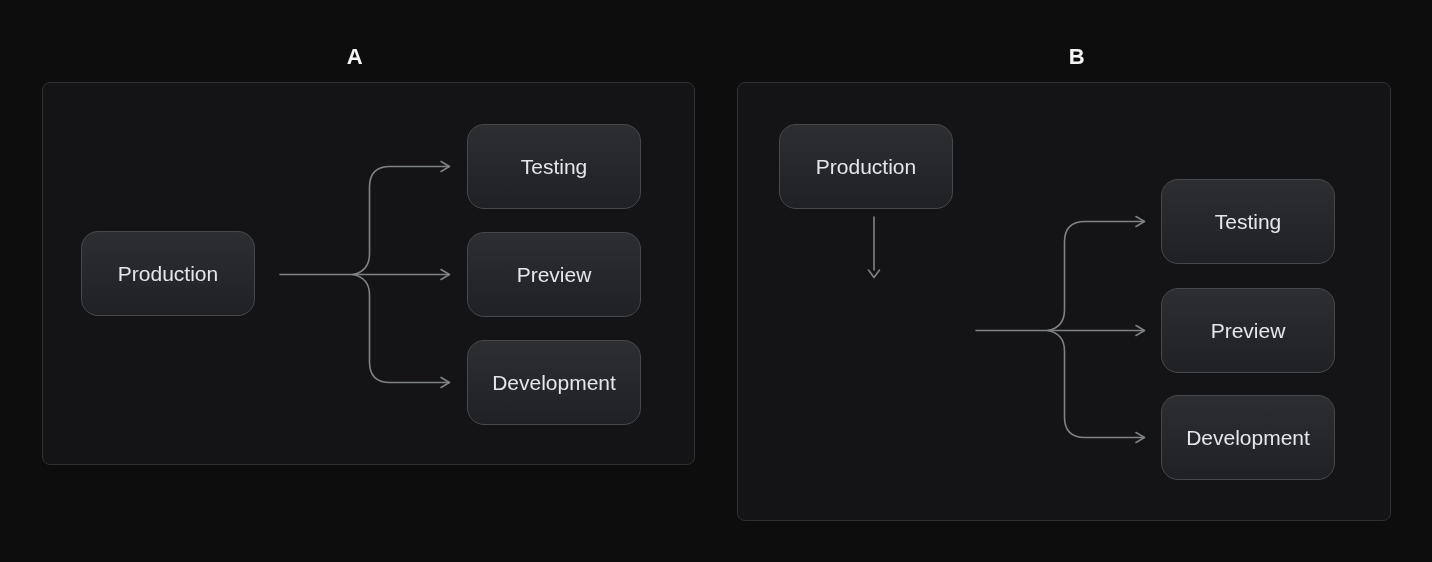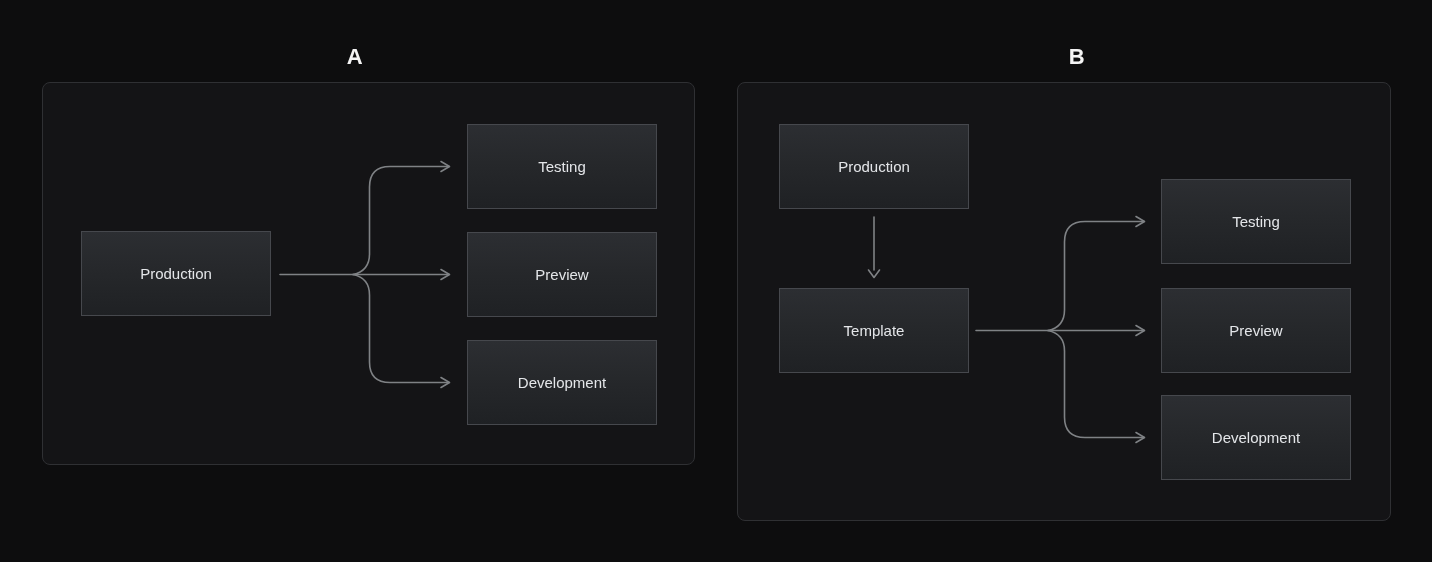--- a/index.html
+++ b/index.html
@@ -26,26 +26,26 @@
     position: absolute;
     background: #141416;
     border: 1px solid #2f3033;
     border-radius: 8px;
   }
   #panel-a { left: 42px;  top: 82px; width: 653px; height: 383px; }
   #panel-b { left: 737px; top: 82px; width: 654px; height: 439px; }
   .edges { position: absolute; left: 0; top: 0; pointer-events: none; }
   .node {
     position: absolute;
-    width: 190px; height: 85px;
+    width: 174px; height: 85px;
     border: 1px solid #46484d;
-    border-radius: 0;
+    border-radius: 17px;
     background: linear-gradient(180deg, #2c2e32 0%, #26282b 45%, #1f2124 100%);
     color: #e4e6e9;
-    font-size: 15px;
+    font-size: 21px;
     display: flex;
     align-items: center;
     justify-content: center;
     white-space: nowrap;
   }
   
   #a-production  { left: 38px;  top: 148px; }
   #a-testing     { left: 424px; top: 41px;  }
   #a-preview     { left: 424px; top: 149px; }
   #a-development { left: 424px; top: 257px; }
@@ -101,19 +101,18 @@
       <path d="M398 242.5 L406.5 247.5 L398 252.5"></path>
 
       <path d="M310 247.5 Q326.5 244 326.5 227 V159 Q326.5 138.5 347 138.5 H406"></path>
       <path d="M398 133.5 L406.5 138.5 L398 143.5"></path>
 
       <path d="M310 247.5 Q326.5 251 326.5 268 V334 Q326.5 354.5 347 354.5 H406"></path>
       <path d="M398 349.5 L406.5 354.5 L398 359.5"></path>
     </svg>
 
     <div class="node" id="b-production">Production</div>
-    <div class="node" id="b-template">Template</div>
     <div class="node" id="b-testing">Testing</div>
     <div class="node" id="b-preview">Preview</div>
     <div class="node" id="b-development">Development</div>
   </div>
 
 </div>
 
 </body></html>

